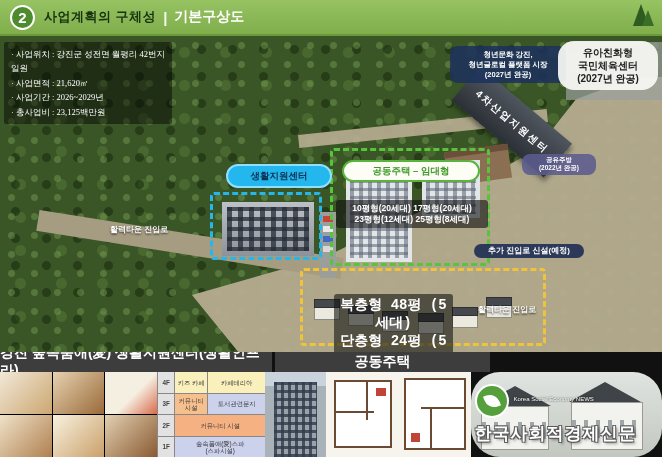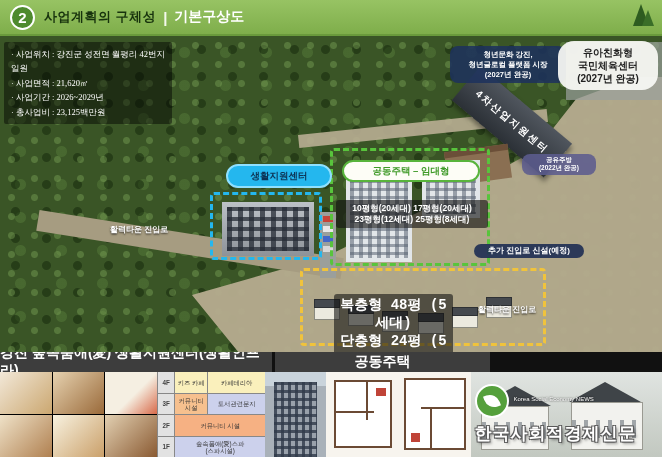--- a/index.html
+++ b/index.html
@@ -118,21 +118,21 @@
                      repeating-linear-gradient(90deg, rgba(48,58,74,.8) 0 3px, transparent 3px 7px); }
 
   .plans { width:148px; position:relative; background:#f7f4ee; }
   .plan { position:absolute; border:2px solid #6b4a34; background:#fff; }
   .plan-a { left:8px; top:8px; width:58px; height:68px; }
   .plan-b { left:78px; top:6px; width:62px; height:72px; }
   .pw-h { position:absolute; border-top:2px solid #6b4a34; }
   .pw-v { position:absolute; border-left:2px solid #6b4a34; }
   .p-red { position:absolute; background:#c04438; }
 
-  .town { width:194px; position:relative; background:linear-gradient(#e0e4e1,#c2c8c0); overflow:hidden; }
+  .town { width:194px; position:relative; background:linear-gradient(#e0e4e1,#c2c8c0); overflow:hidden;border-radius:29px; }
   .thouse { position:absolute; background:#f2f2ee; border:1px solid #9a9a92; z-index:1;
     background-image:repeating-linear-gradient(90deg, rgba(80,90,100,.5) 0 4px, transparent 4px 12px); background-size:100% 40%; background-position:0 60%; background-repeat:no-repeat; }
   .troof { position:absolute; width:0; height:0; z-index:1; border-left:36px solid transparent; border-right:36px solid transparent; border-bottom:20px solid #3f4448; }
   .wm-logo { position:absolute; left:4px; top:12px; width:34px; height:34px; border-radius:50%;
     background:#55a03c; border:2px solid #fff; z-index:3; }
   .wm-leaf { width:14px; height:14px; margin:8px auto 0; background:#fff; border-radius:0 75% 0 75%; transform:rotate(-20deg); }
   .wm-agency { position:absolute; left:42px; top:24px; z-index:3; font-size:6px; color:#fff; text-shadow:0 0 2px #000; }
   .wm-name { position:absolute; left:3px; top:50px; z-index:3; font-size:17px; font-weight:bold; color:#fff; letter-spacing:1px; white-space:nowrap;
     text-shadow:-1px -1px 0 #5a5a5a, 1px -1px 0 #5a5a5a, -1px 1px 0 #5a5a5a, 1px 1px 0 #5a5a5a, 2px 2px 3px rgba(0,0,0,.5); }
 </style>

